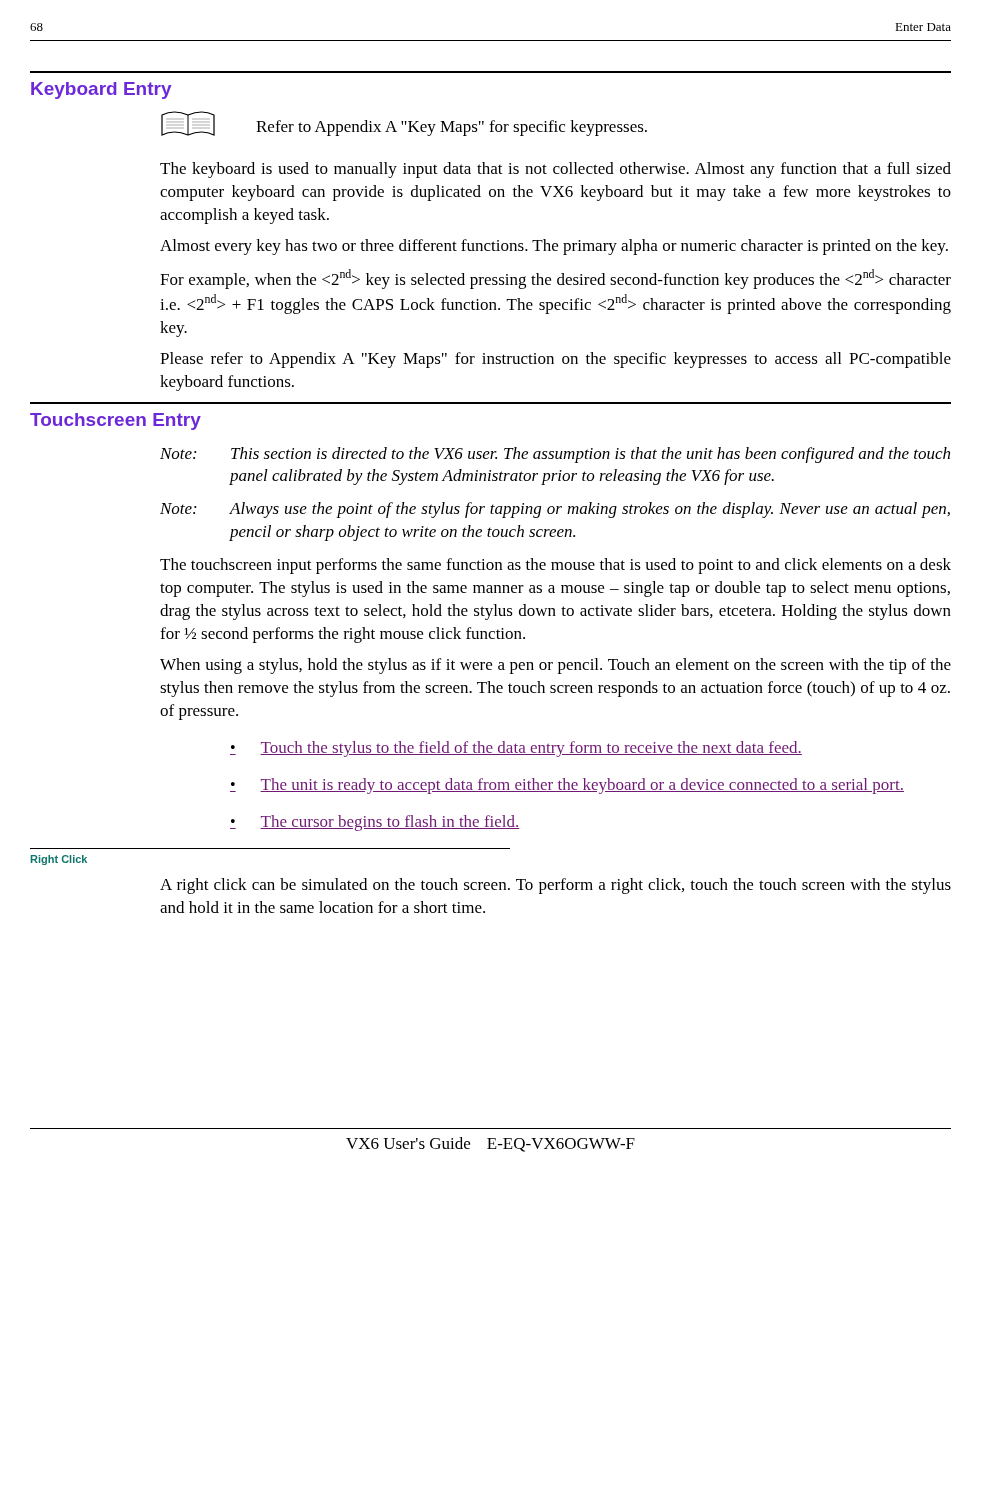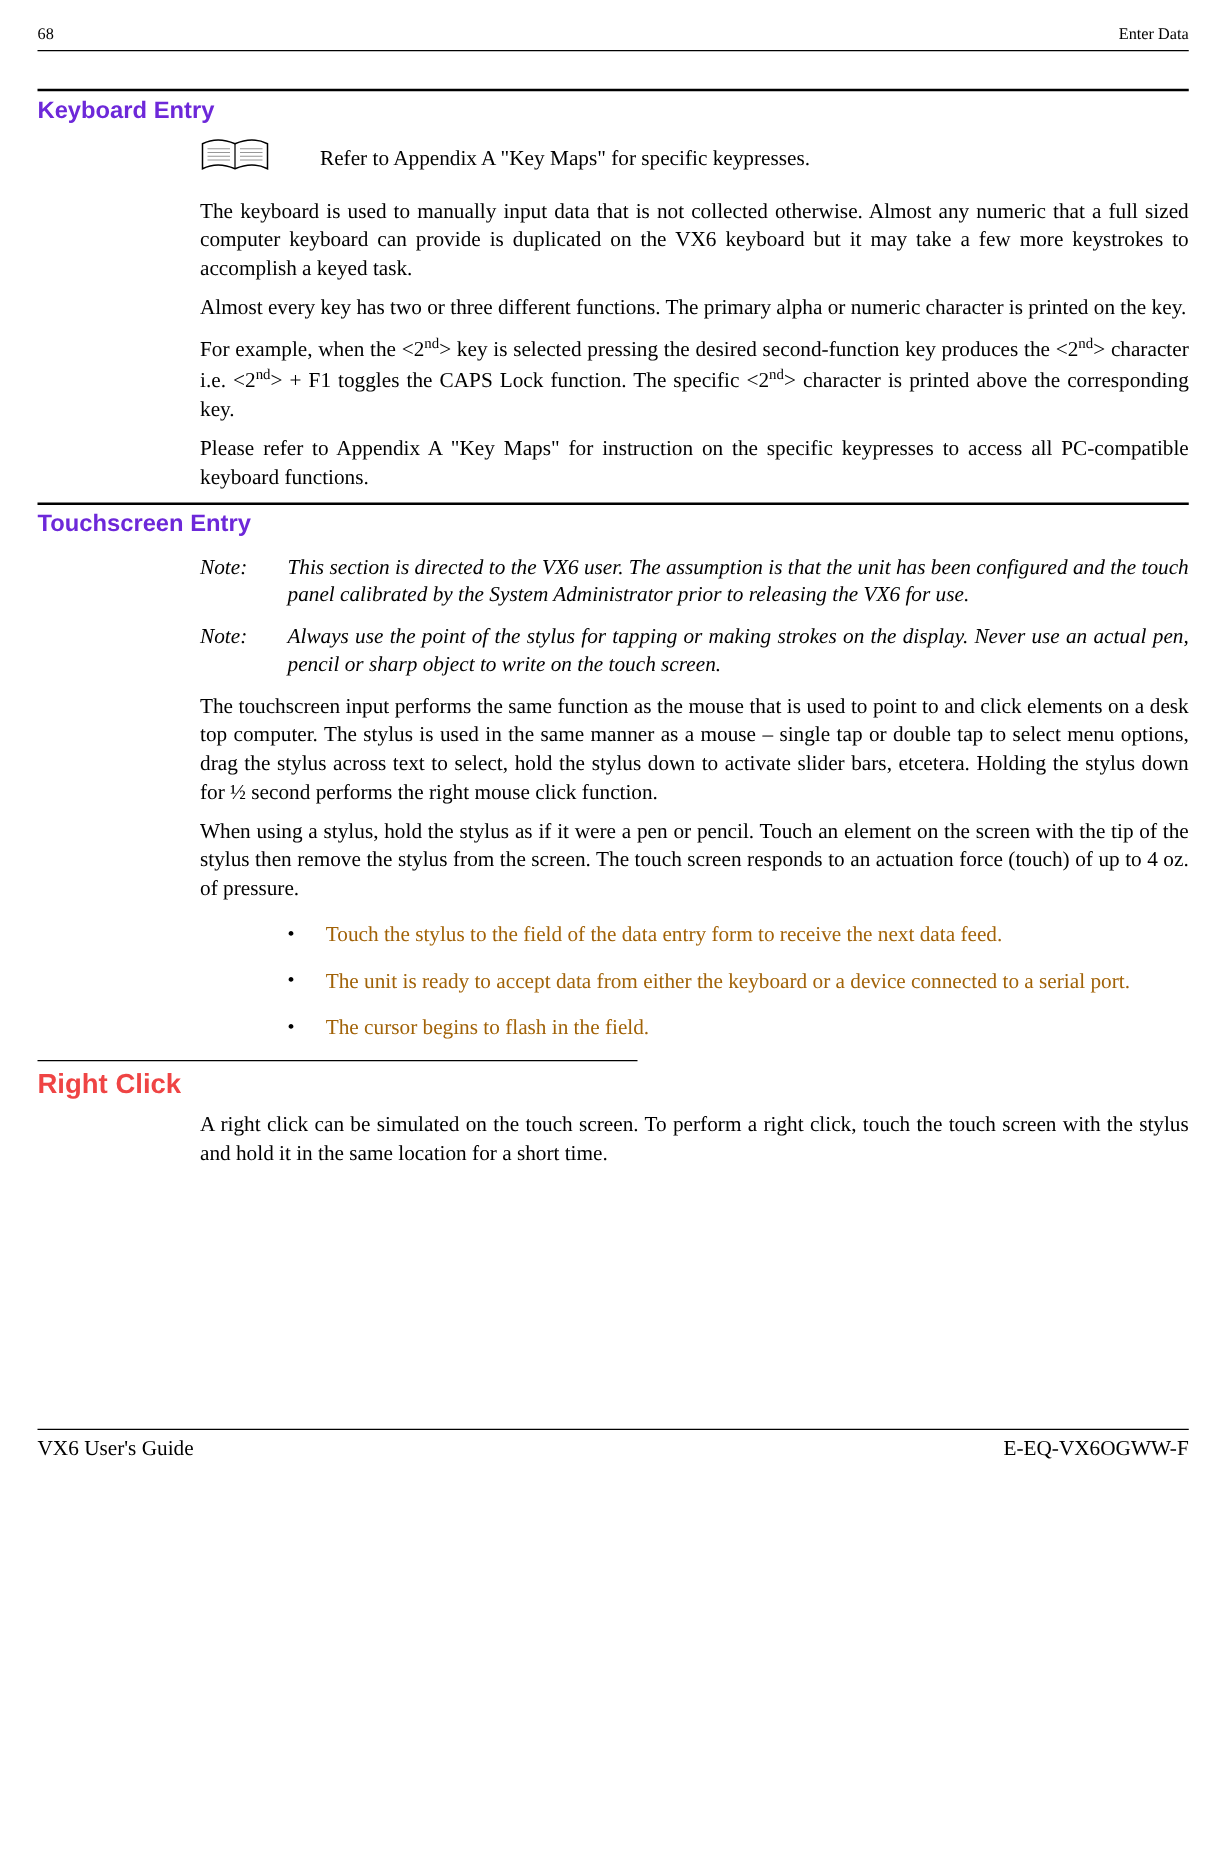--- a/index.html
+++ b/index.html
@@ -35,24 +35,24 @@
       margin: 0;
     }
     .section-heading {
       color: #6d28d9;
       font-family: Arial, Helvetica, sans-serif;
       font-weight: bold;
       font-size: 19px;
       margin: 3px 0 8px 0;
     }
     .subsection-heading {
-      color: #ef4444;
+      color: #0f766e;
       font-family: Arial, Helvetica, sans-serif;
       font-weight: bold;
-      font-size: 22px;
+      font-size: 11px;
       margin: 3px 0 8px 0;
     }
     .content-block {
       margin-left: 130px;
       margin-right: 0;
     }
     .content-block p {
       text-align: justify;
       margin: 8px 0;
     }
@@ -81,34 +81,35 @@
     sup {
       font-size: 0.7em;
       vertical-align: super;
     }
     ul.blue-bullets {
       list-style: none;
       padding-left: 70px;
       margin: 12px 0;
     }
     ul.blue-bullets li {
-      color: #a16207;
+      color: #701a75;
       margin: 14px 0;
       text-align: left;
       display: flex;
+      text-decoration: underline;
     }
     ul.blue-bullets li::before {
       content: "•";
       color: black;
       margin-right: 25px;
       font-size: 16px;
     }
     .footer {
       display: flex;
-      justify-content: space-between;
+      justify-content: center;
       font-size: 17px;
       margin-top: 4px;
       gap: 16px;
     }
     .footer-hr {
       border-top: 1px solid black;
     }
     .spacer-large {
       height: 200px;
     }
@@ -138,21 +139,21 @@
           <line x1="6" y1="19" x2="24" y2="19" stroke="#888" stroke-width="0.7"></line>
           <line x1="32" y1="10" x2="50" y2="10" stroke="#888" stroke-width="0.7"></line>
           <line x1="32" y1="13" x2="50" y2="13" stroke="#888" stroke-width="0.7"></line>
           <line x1="32" y1="16" x2="50" y2="16" stroke="#888" stroke-width="0.7"></line>
           <line x1="32" y1="19" x2="50" y2="19" stroke="#888" stroke-width="0.7"></line>
         </svg>
       </span>
       <span>Refer to Appendix A "Key Maps" for specific keypresses.</span>
     </div>
 
-    <p>The keyboard is used to manually input data that is not collected otherwise. Almost any numeric that a full sized computer keyboard can provide is duplicated on the VX6 keyboard but it may take a few more keystrokes to accomplish a keyed task.</p>
+    <p>The keyboard is used to manually input data that is not collected otherwise. Almost any function that a full sized computer keyboard can provide is duplicated on the VX6 keyboard but it may take a few more keystrokes to accomplish a keyed task.</p>
     <p>Almost every key has two or three different functions. The primary alpha or numeric character is printed on the key.</p>
     <p><span>For example, when the &lt;2</span><sup>nd</sup><span>&gt; key is selected pressing the desired second-function key produces the &lt;2</span><sup>nd</sup><span>&gt; character i.e. &lt;2</span><sup>nd</sup><span>&gt; + F1 toggles the CAPS Lock function. The specific &lt;2</span><sup>nd</sup><span>&gt; character is printed above the corresponding key.</span></p>
     <p>Please refer to Appendix A "Key Maps" for instruction on the specific keypresses to access all PC-compatible keyboard functions.</p>
   </div>
 
   <div class="hr-thick"></div>
   <div class="section-heading">Touchscreen Entry</div>
 
   <div class="content-block">
     <div class="note-row">

